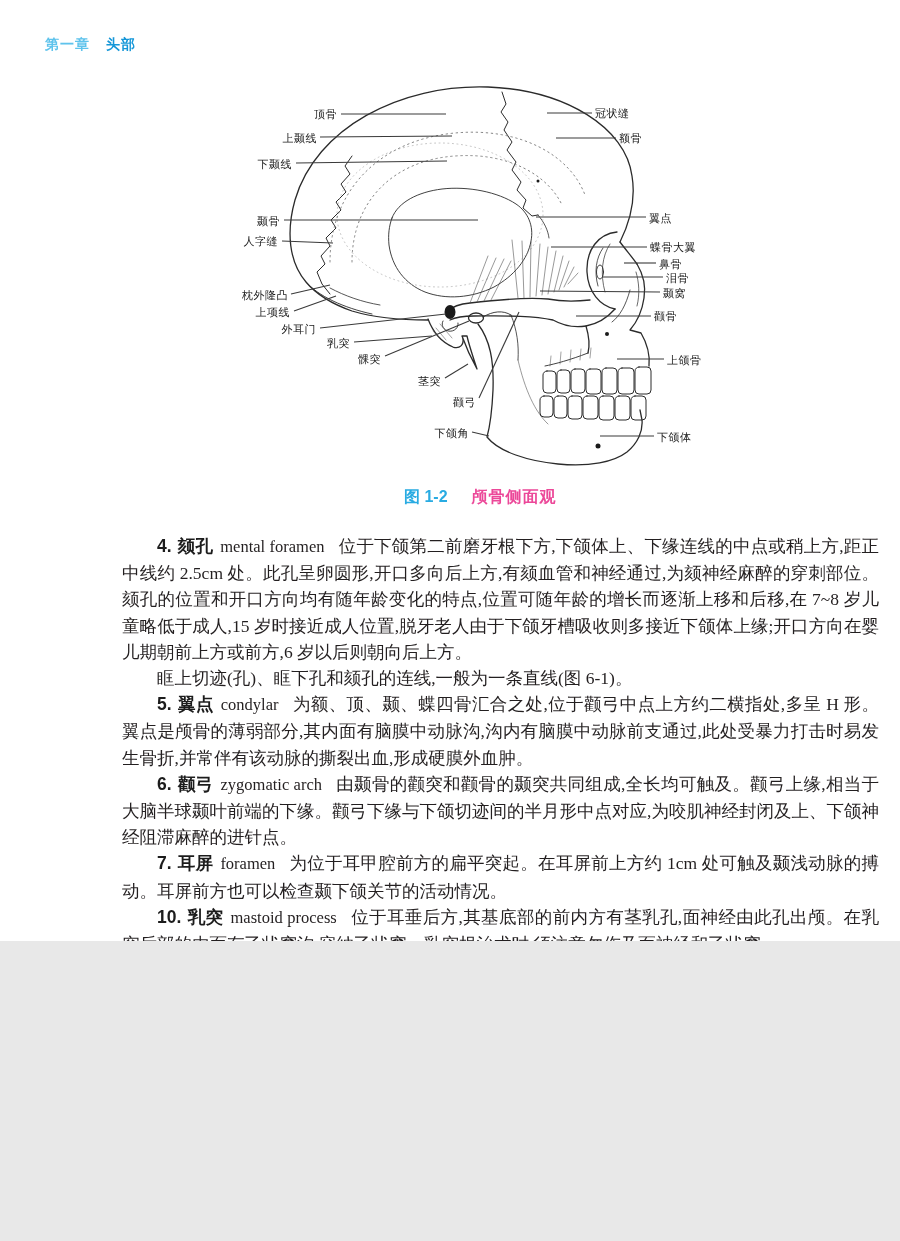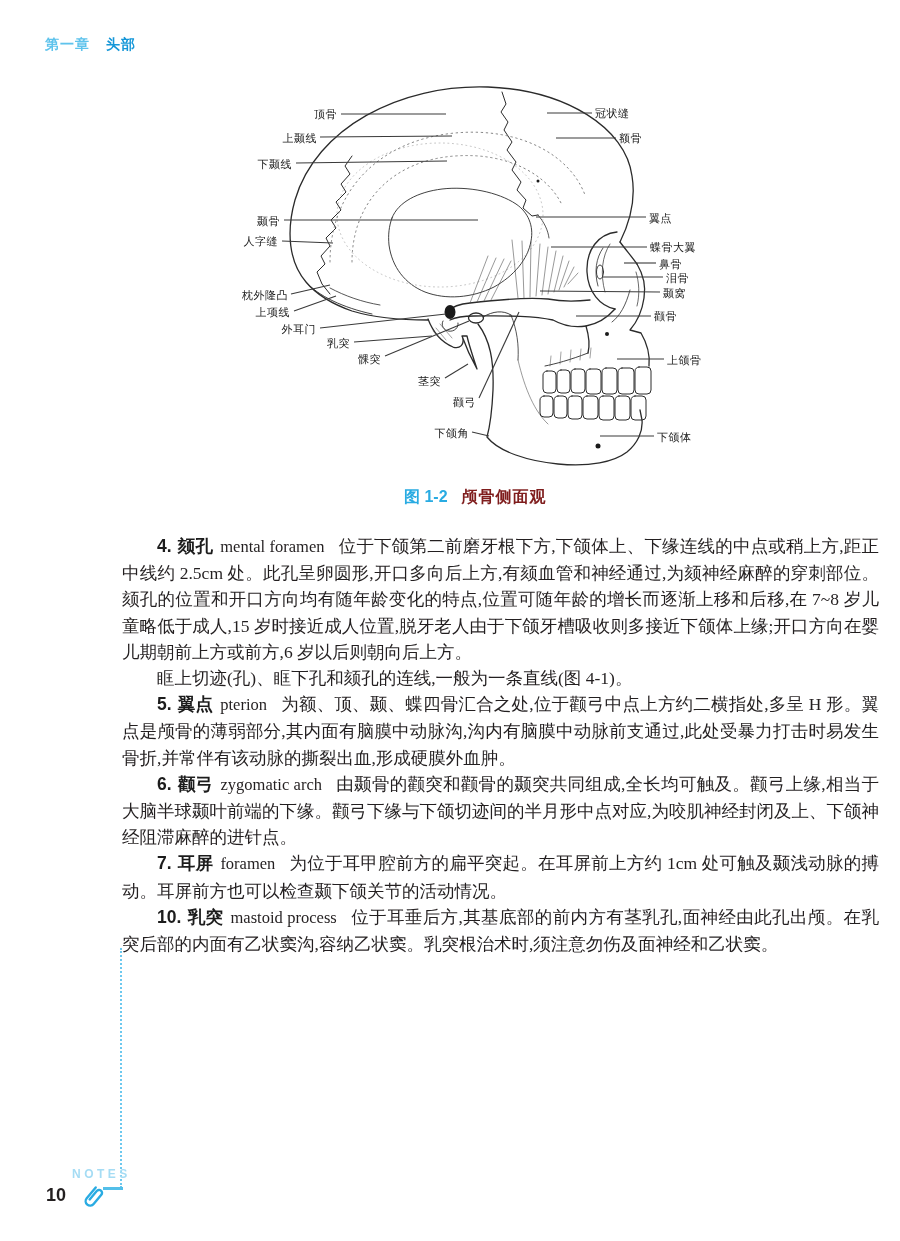--- a/index.html
+++ b/index.html
@@ -1,30 +1,30 @@
 <!DOCTYPE html>
 <html><head>
 <meta charset="utf-8">
 <style>
   html,body{margin:0;padding:0;background:#e8e8e8;}
-  .page{position:relative;width:900px;height:1241px;background:#ffffff;overflow:hidden;
+  .page{position:relative;width:900px;height:941px;background:#ffffff;overflow:hidden;
         font-family:"Liberation Serif",serif;color:#231f20;}
   
   .chapter-header{position:absolute;left:45px;top:36px;font-family:"Liberation Sans",sans-serif;
         font-weight:bold;font-size:14px;letter-spacing:1px;}
   .chapter-num{color:#5fc3ec;margin-right:16px;}
   .chapter-title{color:#1697d8;}
   
   .figure-svg{position:absolute;left:230px;top:80px;}
   .fig-label{position:absolute;font-family:"Liberation Sans",sans-serif;font-size:11px;
         color:#1a1a1a;white-space:nowrap;letter-spacing:0.5px;line-height:20px;}
   .caption{position:absolute;left:404px;top:487px;font-family:"Liberation Sans",sans-serif;
         font-weight:bold;font-size:16px;}
-  .caption-num{color:#29abe2;margin-right:14px;}
-  .caption-title{color:#7f1d1d;letter-spacing:1px;}
+  .caption-num{color:#29abe2;margin-right:24px;}
+  .caption-title{color:#ec4899;letter-spacing:1px;}
   
   .body-text{position:absolute;left:122px;top:533px;width:757px;font-size:17.5px;
         line-height:26.2px;text-align:justify;}
   .body-text p{margin:0;text-indent:2em;}
   .t-num,.t-term{font-family:"Liberation Sans",sans-serif;font-weight:bold;color:#1c1c1c;}
   .t-term{margin-left:6px;}
   .t-latin{margin-left:7px;font-size:16.5px;}
   .t-body{margin-left:14px;}
   
   .notes-rule{position:absolute;left:120px;top:948px;height:240px;width:0;
@@ -188,24 +188,24 @@
 
   <div class="caption">
     <span class="caption-num">图 1-2</span><span class="caption-title">颅骨侧面观</span>
   </div>
 
   <div class="body-text">
     <p>
       <span class="t-num">4.</span><span class="t-term">颏孔</span><span class="t-latin">mental foramen</span><span class="t-body">位于下颌第二前磨牙根下方,下颌体上、下缘连线的中点或稍上方,距正中线约 2.5cm 处。此孔呈卵圆形,开口多向后上方,有颏血管和神经通过,为颏神经麻醉的穿刺部位。颏孔的位置和开口方向均有随年龄变化的特点,位置可随年龄的增长而逐渐上移和后移,在 7~8 岁儿童略低于成人,15 岁时接近成人位置,脱牙老人由于下颌牙槽吸收则多接近下颌体上缘;开口方向在婴儿期朝前上方或前方,6 岁以后则朝向后上方。</span>
     </p>
     <p>
-      <span>眶上切迹(孔)、眶下孔和颏孔的连线,一般为一条直线(图 4-1)。</span>
-    </p>
-    <p>
-      <span class="t-num">5.</span><span class="t-term">翼点</span><span class="t-latin">pterion</span><span class="t-body">为额、顶、颞、蝶四骨汇合之处,位于颧弓中点上方约二横指处,多呈 H 形。翼点是颅骨的薄弱部分,其内面有脑膜中动脉沟,沟内有脑膜中动脉前支通过,此处受暴力打击时易发生骨折,并常伴有该动脉的撕裂出血,形成硬膜外血肿。</span>
+      <span>眶上切迹(孔)、眶下孔和颏孔的连线,一般为一条直线(图 6-1)。</span>
+    </p>
+    <p>
+      <span class="t-num">5.</span><span class="t-term">翼点</span><span class="t-latin">condylar</span><span class="t-body">为额、顶、颞、蝶四骨汇合之处,位于颧弓中点上方约二横指处,多呈 H 形。翼点是颅骨的薄弱部分,其内面有脑膜中动脉沟,沟内有脑膜中动脉前支通过,此处受暴力打击时易发生骨折,并常伴有该动脉的撕裂出血,形成硬膜外血肿。</span>
     </p>
     <p>
       <span class="t-num">6.</span><span class="t-term">颧弓</span><span class="t-latin">zygomatic arch</span><span class="t-body">由颞骨的颧突和颧骨的颞突共同组成,全长均可触及。颧弓上缘,相当于大脑半球颞叶前端的下缘。颧弓下缘与下颌切迹间的半月形中点对应,为咬肌神经封闭及上、下颌神经阻滞麻醉的进针点。</span>
     </p>
     <p>
       <span class="t-num">7.</span><span class="t-term">耳屏</span><span class="t-latin">foramen</span><span class="t-body">为位于耳甲腔前方的扁平突起。在耳屏前上方约 1cm 处可触及颞浅动脉的搏动。耳屏前方也可以检查颞下颌关节的活动情况。</span>
     </p>
     <p>
       <span class="t-num">10.</span><span class="t-term">乳突</span><span class="t-latin">mastoid process</span><span class="t-body">位于耳垂后方,其基底部的前内方有茎乳孔,面神经由此孔出颅。在乳突后部的内面有乙状窦沟,容纳乙状窦。乳突根治术时,须注意勿伤及面神经和乙状窦。</span>
     </p>

